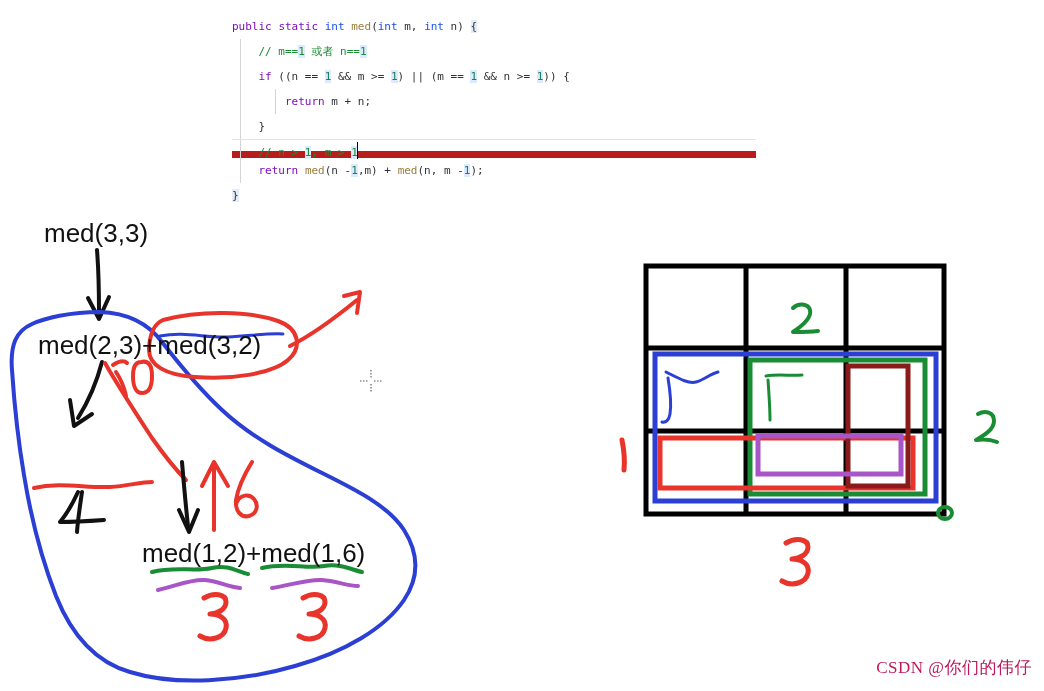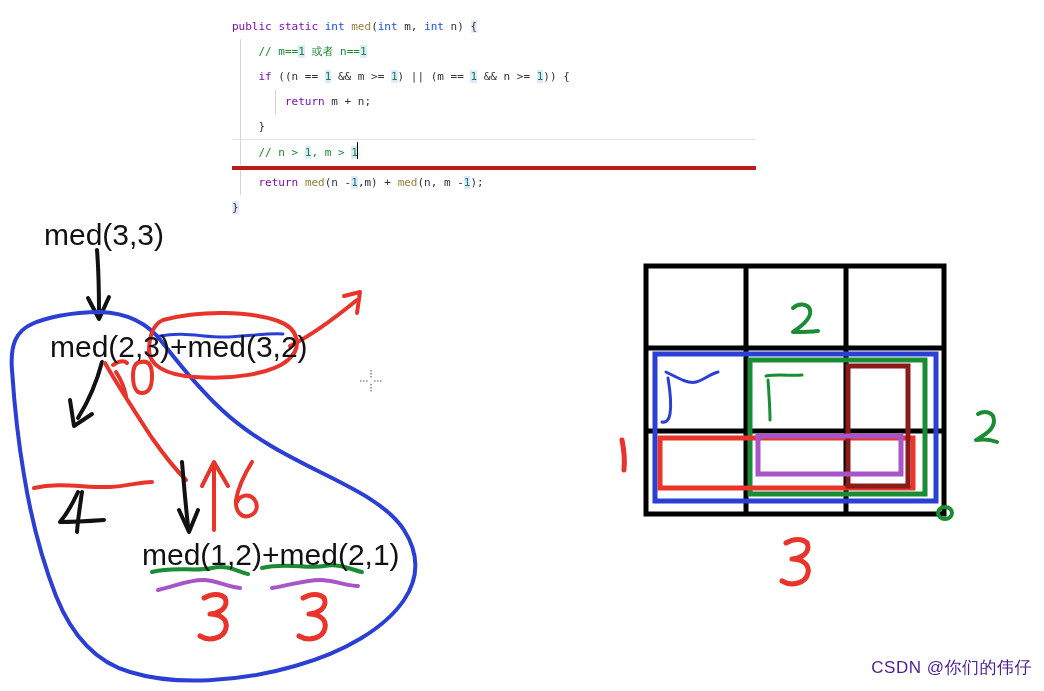--- a/index.html
+++ b/index.html
@@ -30,23 +30,23 @@
     white-space: pre;
     color: #2f3337;
   }
   .code-line {
     position: relative;
     height: 25px;
     white-space: pre;
   }
   .code-line.current {
     border-top: 1px solid #e3e3e3;
-    border-bottom: 4px solid #b91c1c;
+    border-bottom: 7px solid #b91c1c;
     box-sizing: border-box;
-    height: 31px;
+    height: 19px;
     width: 524px;
   }
   .kw      { color: #7f0cbb; }
   .type    { color: #1750eb; }
   .ident   { color: #9a7d3a; }
   .plain   { color: #2f3337; }
   .num     { color: #1a7f56; background: #dbeafe; }
   .cmt     { color: #1a8c34; }
   .cmt-num { color: #1a8c34; background: #dbeafe; }
   .brace-hl{ background: #e4ecf7; }
@@ -70,26 +70,26 @@
   #tree-diagram {
     position: absolute;
     left: 0;
     top: 200px;
     width: 470px;
     height: 491px;
   }
   .tree-label {
     position: absolute;
     font-family: "Liberation Sans", sans-serif;
-    font-size: 30px;
+    font-size: 26px;
     color: #111111;
     white-space: nowrap;
   }
   #label-med33 { left: 44px; top: 18px; }
-  #label-med23 { left: 38px; top: 130px; margin-left: 12px; }
+  #label-med23 { left: 38px; top: 130px; }
   #label-med13 { left: 30px; top: 240px; }
   #label-med12 { left: 142px; top: 338px; }
 
   
   #grid-diagram {
     position: absolute;
     left: 600px;
     top: 250px;
     width: 444px;
     height: 360px;
@@ -110,23 +110,23 @@
     top: 368px;
     width: 26px;
     height: 26px;
   }
 
   
   #watermark {
     position: absolute;
     right: 12px;
     bottom: 12px;
-    font-family: Liberation Sans, sans-serif;
+    font-family: Liberation Serif, serif;
     font-size: 17px;
-    color: #4c1d95;
+    color: #be185d;
     letter-spacing: 0.5px;
     white-space: nowrap;
   }
 </style>
 </head>
 <body>
 
 <div id="page">
 
   <div id="code-editor"><div class="code-line"><span class="kw">public</span><span class="plain"> </span><span class="kw">static</span><span class="plain"> </span><span class="type">int</span><span class="plain"> </span><span class="ident">med</span><span class="plain">(</span><span class="type">int</span><span class="plain"> m, </span><span class="type">int</span><span class="plain"> n) </span><span class="brace-hl">{</span></div><div class="code-line"><span class="indent-guide" style="left: 8px;"></span><span class="cmt">    // m==</span><span class="cmt-num">1</span><span class="cmt"> 或者 n==</span><span class="cmt-num">1</span></div><div class="code-line"><span class="indent-guide" style="left: 8px;"></span><span class="plain">    </span><span class="kw">if</span><span class="plain"> ((n == </span><span class="num">1</span><span class="plain"> &amp;&amp; m &gt;= </span><span class="num">1</span><span class="plain">) || (m == </span><span class="num">1</span><span class="plain"> &amp;&amp; n &gt;= </span><span class="num">1</span><span class="plain">)) {</span></div><div class="code-line"><span class="indent-guide" style="left: 8px;"></span><span class="indent-guide" style="left: 43px;"></span><span class="plain">        </span><span class="kw">return</span><span class="plain"> m + n;</span></div><div class="code-line"><span class="indent-guide" style="left: 8px;"></span><span class="plain">    }</span></div><div class="code-line current"><span class="indent-guide" style="left: 8px;"></span><span class="cmt">    // n &gt; </span><span class="cmt-num">1</span><span class="cmt">, m &gt; </span><span class="cmt-num">1</span><span class="caret"></span></div><div class="code-line"><span class="indent-guide" style="left: 8px;"></span><span class="plain">    </span><span class="kw">return</span><span class="plain"> </span><span class="ident">med</span><span class="plain">(n -</span><span class="num">1</span><span class="plain">,m) + </span><span class="ident">med</span><span class="plain">(n, m -</span><span class="num">1</span><span class="plain">);</span></div><div class="code-line"><span class="brace-hl">}</span></div></div>
@@ -225,21 +225,21 @@
       <g>
         <path d="M303 398 C 313 392, 325 394, 325 402
                  C 325 410, 315 414, 309 414
                  C 317 414, 327 418, 325 428
                  C 323 438, 309 442, 299 436" stroke="#e8342a" stroke-width="5" fill="none" stroke-linecap="round" stroke-linejoin="round"></path>
       </g>
     </svg>
 
     <div class="tree-label" id="label-med33">med(3,3)</div>
     <div class="tree-label" id="label-med23">med(2,3)+med(3,2)</div>
-    <div class="tree-label" id="label-med12">med(1,2)+med(2,1)</div>
+    <div class="tree-label" id="label-med12">med(1,2)+med(1,6)</div>
   </div>
 
   <div id="grid-diagram">
     <svg class="ink" width="444" height="360" viewBox="0 0 444 360">
 
       <g>
         <rect x="46" y="16" width="298" height="248" stroke="#000000" stroke-width="5" fill="none"></rect>
         <line x1="146" y1="16" x2="146" y2="264" stroke="#000000" stroke-width="5"></line>
         <line x1="246" y1="16" x2="246" y2="264" stroke="#000000" stroke-width="5"></line>
         <line x1="46" y1="98" x2="344" y2="98" stroke="#000000" stroke-width="5"></line>

